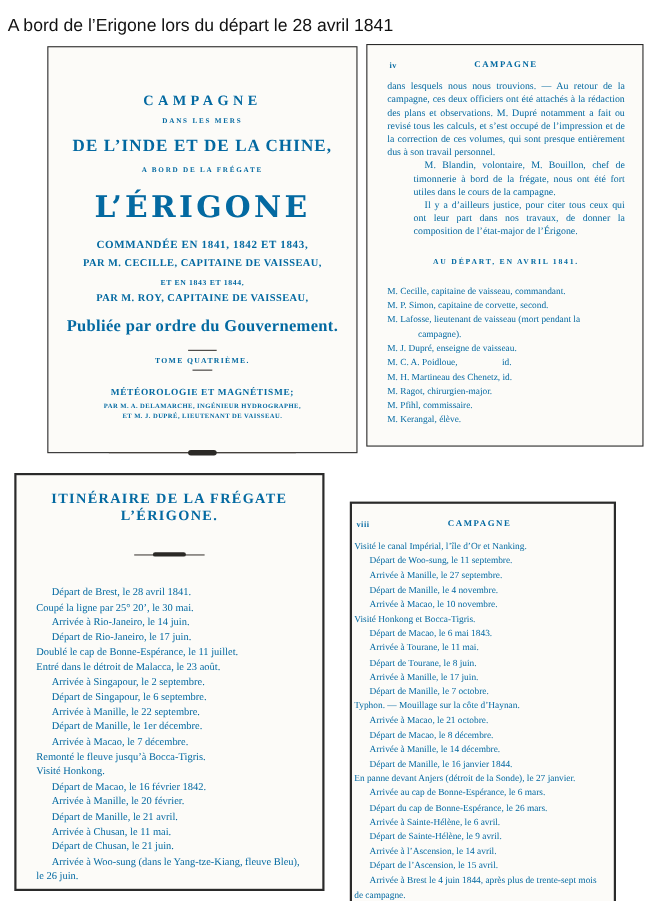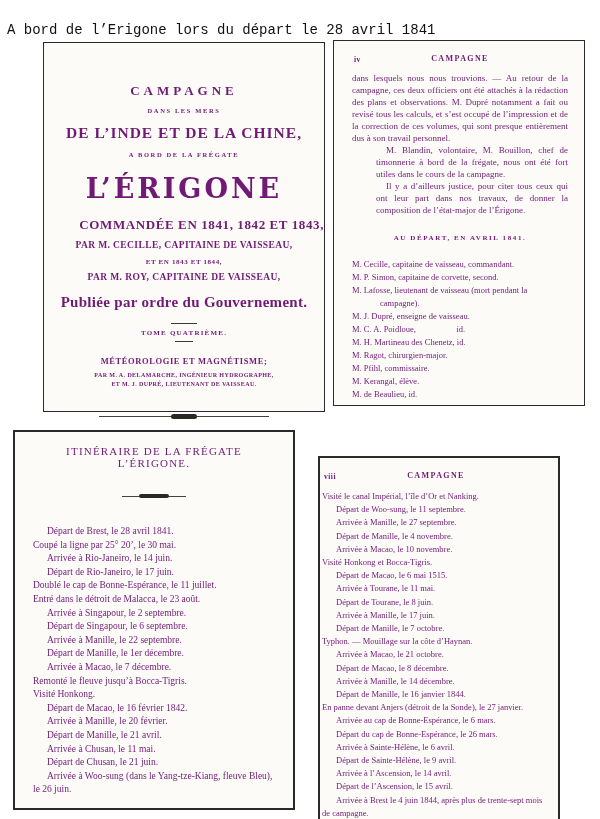--- a/index.html
+++ b/index.html
@@ -2,39 +2,39 @@
 <html><head>
 <meta charset="utf-8">
 <style>
   html,body { margin:0; padding:0; background:#ffffff; }
   .canvas {
     position:relative; width:600px; height:819px; background:#ffffff;
     font-family:"Liberation Serif","DejaVu Serif",serif; color:#1c1c1c;
     overflow:hidden;
   }
   .caption {
-    position:absolute; left:7px; top:22px; font-size:14px; color:#111;
-    font-family:Liberation Mono, monospace;
+    position:absolute; left:7px; top:15px; font-size:16px; color:#111;
+    font-family:Liberation Sans, sans-serif;
   }
   .page {
     position:absolute; background:#fcfbf8; box-sizing:border-box;
-    border:1px solid #2a2a2a; color:#701a75;
+    border:1px solid #2a2a2a; color:#0369a1;
   }
   .page-tl { left:43px;  top:42px;  width:282px; height:370px; text-align:center; padding-top:40px; }
   .page-tr { left:333px; top:40px;  width:252px; height:366px; padding:13px 16px 0 18px; border-width:1px; }
   .page-bl { left:13px;  top:430px; width:282px; height:380px; padding:13px 18px 0 18px; border-width:2px; }
   .page-br { left:318px; top:456px; width:242px; height:379px; padding:13px 8px 0 2px; border-width:2px; }
 
   
   .tp-series    { font-size:13px; font-weight:bold; letter-spacing:4px; }
   .tp-sub       { font-size:6.5px; font-weight:bold; letter-spacing:1.6px; margin-top:8px; }
   .tp-main      { font-size:15.5px; font-weight:bold; letter-spacing:1px; margin-top:10px; }
   .tp-sub2      { font-size:6.5px; font-weight:bold; letter-spacing:1.6px; margin-top:9px; }
   .tp-ship      { font-size:27px; font-weight:600; letter-spacing:3px; margin-top:15px; font-family:"DejaVu Serif","Liberation Serif",serif; }
-  .tp-cmd       { font-size:13px; font-weight:bold; letter-spacing:.6px; margin-top:13px;text-align:right; }
+  .tp-cmd       { font-size:10px; font-weight:bold; letter-spacing:.6px; margin-top:13px; }
   .tp-capt      { font-size:9.5px; font-weight:bold; letter-spacing:.4px; margin-top:7px; }
   .tp-cmd2      { font-size:7px; font-weight:bold; letter-spacing:.6px; margin-top:8px; }
   .tp-capt2     { font-size:9.5px; font-weight:bold; letter-spacing:.4px; margin-top:6px; }
   .tp-publisher { font-size:15px; font-weight:bold; margin-top:12px; letter-spacing:.3px; }
   .tp-volume    { font-size:7px; font-weight:bold; letter-spacing:1.2px; margin-top:5px; }
   .tp-subject   { font-size:8.5px; font-weight:bold; letter-spacing:.6px; margin-top:14px; }
   .tp-authors   { font-size:6px; font-weight:bold; letter-spacing:.4px; margin-top:6px; }
   .tp-authors2  { font-size:6px; font-weight:bold; letter-spacing:.4px; margin-top:3px; }
   .rule-s { width:26px; height:1px; background:#3c3a38; margin:12px auto 0; }
   .rule-xs{ width:18px; height:1px; background:#3c3a38; margin:4px auto 0; }
@@ -53,21 +53,21 @@
 
   
   .preface-body { margin-top:8px; font-size:9px; line-height:12px; }
   .para { margin:0; text-align:justify; }
   .preface-body .ind1 { text-indent:10px;margin-left:24px; }
   .sec-head { text-align:center; font-size:7px; font-weight:bold; letter-spacing:1.6px; margin-top:18px; }
   .officers { margin-top:16px; font-size:8.5px; line-height:13px; }
   .officer { padding-left:28px; text-indent:-28px; }
 
   
-  .itin-head { text-align:center; font-size:11px; font-weight:normal; letter-spacing:1.2px; }
+  .itin-head { text-align:center; font-size:13px; font-weight:bold; letter-spacing:1.2px; }
   .entries { margin-top:0; }
   .entries .entry { margin:0; }
   .itin-1 { margin-top:26px; font-size:9.5px; line-height:13.6px; }
   .itin-2 { margin-top:9px;  font-size:8.5px; line-height:13.2px; }
   .entries .ind0 { text-indent:0; }
   .entries .ind1 { text-indent:14px; }
 </style>
 </head>
 <body>
 
@@ -113,21 +113,20 @@
 
     <div class="officer">M. Cecille, capitaine de vaisseau, commandant.</div>
         <div class="officer">M. P. Simon, capitaine de corvette, second.</div>
         <div class="officer">M. Lafosse, lieutenant de vaisseau (mort pendant la campagne).</div>
         <div class="officer">M. J. Dupré, enseigne de vaisseau.</div>
         <div class="officer">M. C. A. Poidloue,&nbsp;&nbsp;&nbsp;&nbsp;&nbsp;&nbsp;&nbsp;&nbsp;&nbsp;&nbsp;&nbsp;&nbsp;&nbsp;&nbsp;&nbsp;&nbsp;&nbsp;&nbsp; id.</div>
         <div class="officer">M. H. Martineau des Chenetz, id.</div>
         <div class="officer">M. Ragot, chirurgien-major.</div>
         <div class="officer">M. Pfihl, commissaire.</div>
         <div class="officer">M. Kerangal, élève.</div>
-        <div class="officer">M. de Beaulieu, id.</div>
       </div>
   </section>
 
   <section class="page page-bl">
     <div class="itin-head">ITINÉRAIRE DE LA FRÉGATE L’ÉRIGONE.</div>
     <div class="ornament small">
         <i class="orn"></i>
       </div>
     <div class="entries itin-1">
 
@@ -159,21 +158,21 @@
       <span class="rh">CAMPAGNE</span>
     </div>
     <div class="entries itin-2">
 
     <div class="entry ind0">Visité le canal Impérial, l’île d’Or et Nanking.</div>
         <div class="entry ind1">Départ de Woo-sung, le 11 septembre.</div>
         <div class="entry ind1">Arrivée à Manille, le 27 septembre.</div>
         <div class="entry ind1">Départ de Manille, le 4 novembre.</div>
         <div class="entry ind1">Arrivée à Macao, le 10 novembre.</div>
         <div class="entry ind0">Visité Honkong et Bocca-Tigris.</div>
-        <div class="entry ind1">Départ de Macao, le 6 mai 1515.</div>
+        <div class="entry ind1">Départ de Macao, le 6 mai 1843.</div>
         <div class="entry ind1">Arrivée à Tourane, le 11 mai.</div>
         <div class="entry ind1">Départ de Tourane, le 8 juin.</div>
         <div class="entry ind1">Arrivée à Manille, le 17 juin.</div>
         <div class="entry ind1">Départ de Manille, le 7 octobre.</div>
         <div class="entry ind0">Typhon. — Mouillage sur la côte d’Haynan.</div>
         <div class="entry ind1">Arrivée à Macao, le 21 octobre.</div>
         <div class="entry ind1">Départ de Macao, le 8 décembre.</div>
         <div class="entry ind1">Arrivée à Manille, le 14 décembre.</div>
         <div class="entry ind1">Départ de Manille, le 16 janvier 1844.</div>
         <div class="entry ind0">En panne devant Anjers (détroit de la Sonde), le 27 janvier.</div>

